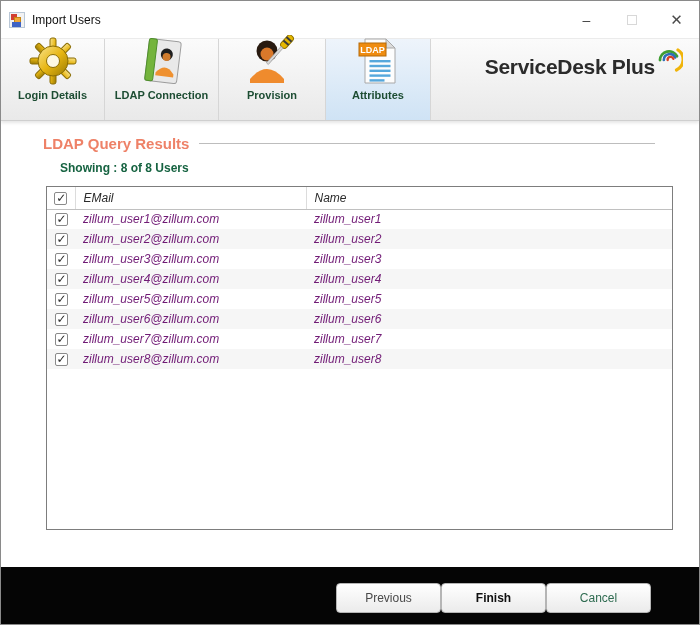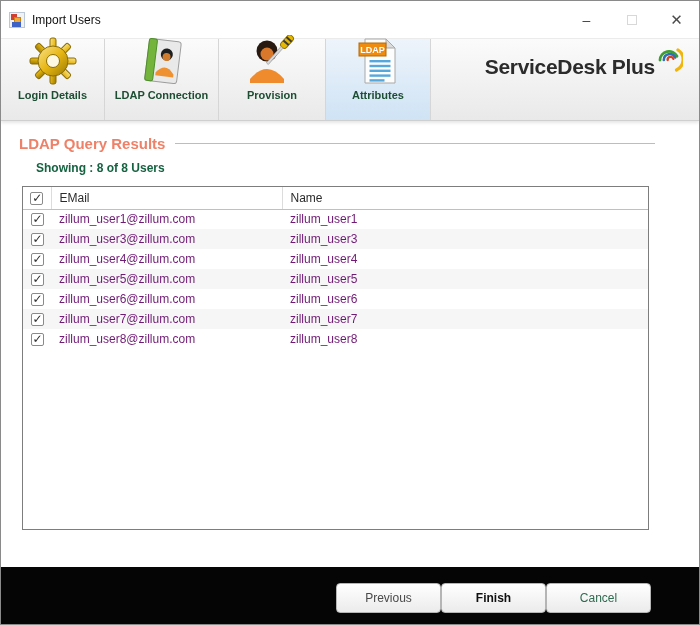--- a/index.html
+++ b/index.html
@@ -34,28 +34,28 @@
   .step{ display:flex; flex-direction:column; align-items:center; justify-content:flex-end;
     border-right:1px solid #d6d6d6; padding-bottom:19px; cursor:pointer; }
   .step.s1{ width:104px; } .step.s2{ width:114px; } .step.s3{ width:107px; } .step.s4{ width:105px; }
   .step.selected{ background:linear-gradient(#eef4fb,#cfe3f5); }
   .step-icon{ width:54px; height:54px; display:flex; align-items:center; justify-content:center; margin-bottom:2px; }
   .step-label{ font-size:11px; font-weight:700; color:#1d4d33; white-space:nowrap; }
   .brand{ position:absolute; right:16px; top:11px; display:flex; align-items:flex-end; }
   .brand-text{ font-size:21px; font-weight:700; color:#2b2b2b; letter-spacing:-0.3px; }
   .brand-swoosh{ margin-left:2px; margin-top:-3px; }
   
-  .content{ height:446px; background:#fff; padding-top:14px; }
+  .content{ height:446px; background:#fff; padding-top:14px;padding-left:24px; }
   .heading-row{ display:flex; align-items:center; padding:0 44px 0 18px; }
   .heading{ font-size:15px; font-weight:700; color:#ee8167; white-space:nowrap; }
   .heading-rule{ flex:1; height:1px; background:#bdbdbd; margin-left:10px; }
   .showing{ margin:9px 0 0 35px; font-size:12px; font-weight:700; color:#166341; }
   .table-wrap{ margin:11px 0 0 21px; width:627px; height:344px;
     border:1px solid #7d7d7d; background:#fff; overflow:hidden; }
-  table{ width:100%; border-collapse:collapse; table-layout:fixed; }
+  table{ width:100%; border-collapse:collapse; table-layout:fixed;font-style:italic; }
   col.c-check{ width:28px; } col.c-email{ width:231px; } col.c-name{ width:368px; }
   thead th{ height:22px; font-size:12px; font-weight:400; color:#2b2b2b; text-align:left;
     padding-left:8px; border-bottom:1px solid #c0c0c0; border-right:1px solid #dcdcdc;
     background:#fff; box-shadow:0 1px 0 #f2f2f2; }
   thead th:last-child{ border-right:none; }
   thead th.chk-col{ padding-left:0; text-align:center; }
   tbody td{ height:20px; font-size:12px; color:#701a75; padding-left:8px; white-space:nowrap; overflow:hidden; }
   tbody td.chk-col{ padding-left:0; text-align:center; }
   tbody tr:nth-child(even){ background:#f6f6f6; }
   .checkbox{ display:inline-block; width:13px; height:13px; border:1px solid #8a8a8a;
@@ -207,20 +207,25 @@
           </tr>
         </thead>
         <tbody>
           <tr>
             <td class="chk-col"><span class="checkbox checked"></span></td>
             <td>zillum_user1@zillum.com</td>
             <td>zillum_user1</td>
           </tr>
           <tr>
             <td class="chk-col"><span class="checkbox checked"></span></td>
+            <td>zillum_user2@zillum.com</td>
+            <td>zillum_user2</td>
+          </tr>
+          <tr>
+            <td class="chk-col"><span class="checkbox checked"></span></td>
             <td>zillum_user3@zillum.com</td>
             <td>zillum_user3</td>
           </tr>
           <tr>
             <td class="chk-col"><span class="checkbox checked"></span></td>
             <td>zillum_user4@zillum.com</td>
             <td>zillum_user4</td>
           </tr>
           <tr>
             <td class="chk-col"><span class="checkbox checked"></span></td>

